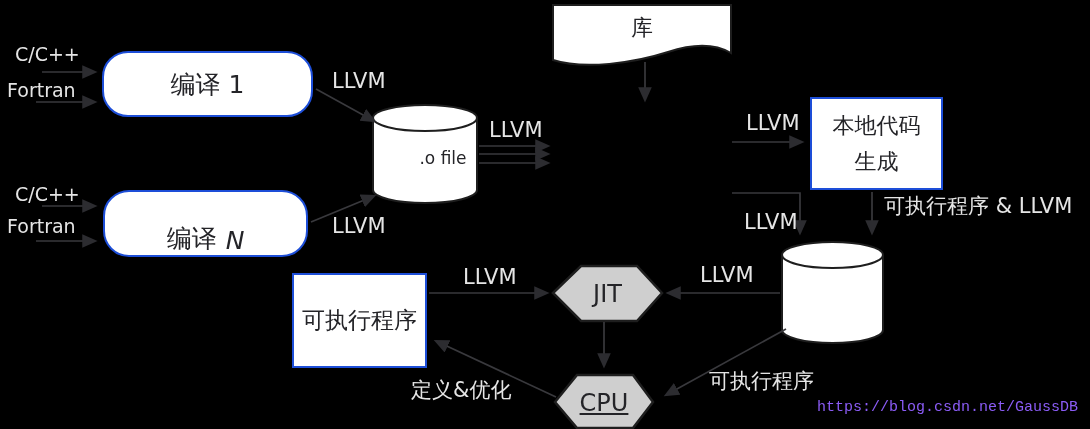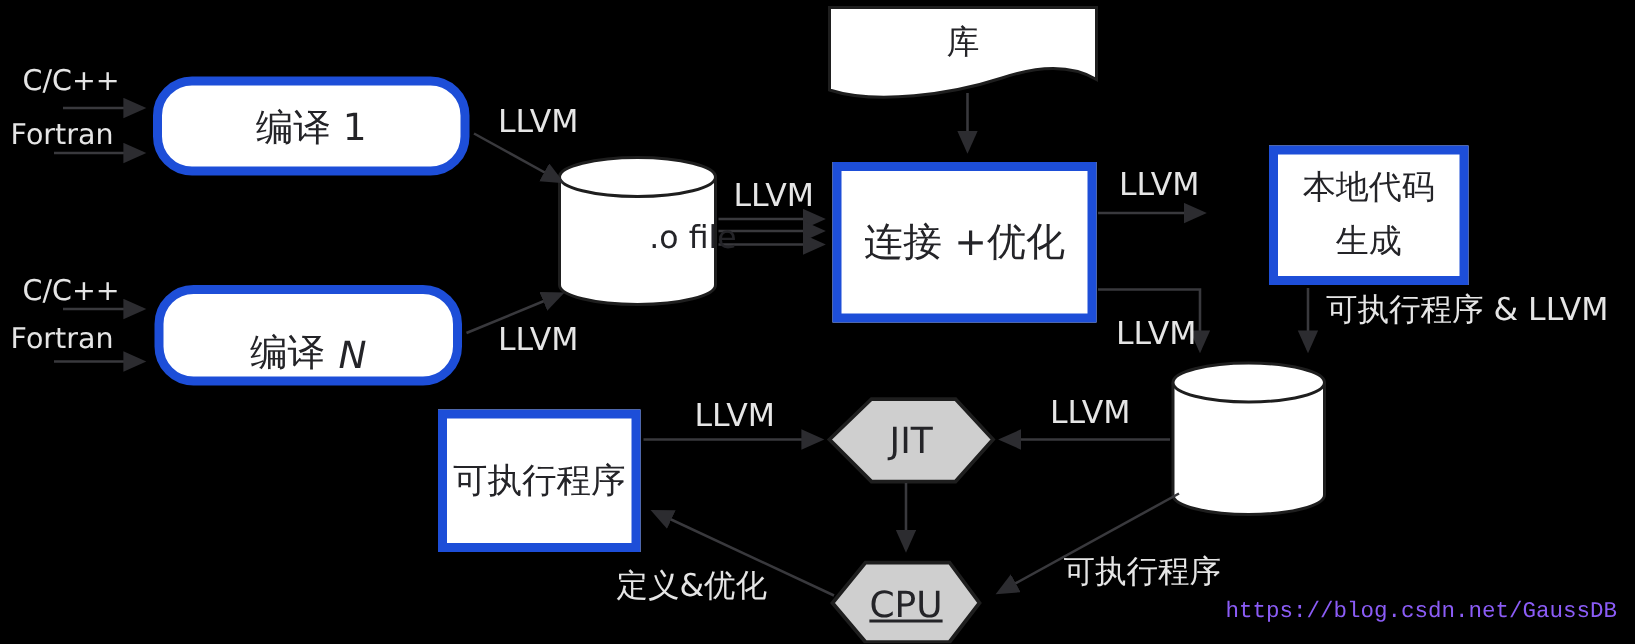--- a/index.html
+++ b/index.html
@@ -7,21 +7,21 @@
     position:relative;
     width:1090px;height:429px;
     background:#000;
     overflow:hidden;
     font-family:"DejaVu Sans", sans-serif;
   }
   #wires{position:absolute;left:0;top:0;}
   .node{
     position:absolute;
     background:#ffffff;
-    border:6px solid #1d4ed8;
+    border:2px solid #1d4ed8;
     box-sizing:border-box;
     display:flex;align-items:center;justify-content:center;
     color:#242428;
     text-align:center;
   }
   .rounded{border-radius:26px;}
   .node-label{position:absolute;display:flex;align-items:center;justify-content:center;
     color:#242428;text-align:center;pointer-events:none;}
   .edge-label{
     position:absolute;
@@ -91,36 +91,33 @@
 
   <div class="node rounded" style="left:102px;top:51px;width:211px;height:66px;font-size:25px;">
     <span>编译 1</span>
   </div>
 
   <div class="node rounded" style="left:103px;top:190px;width:205px;height:67px;font-size:25px;align-items:flex-end;">
     <span>编译</span>
       <span class="italic-n">N</span>
   </div>
 
-  <div class="node" style="left:555px;top:108px;width:176px;height:107px;font-size:26px;">
-    <span>连接 +优化</span>
-  </div>
 
-  <div class="node two-line" style="left:810px;top:97px;width:133px;height:93px;font-size:22px;margin-left:36px;">
+  <div class="node two-line" style="left:810px;top:97px;width:133px;height:93px;font-size:22px;">
     <span>本地代码</span>
     <span>生成</span>
   </div>
 
   <div class="node" style="left:292px;top:273px;width:135px;height:95px;font-size:23px;">
     <span>可执行程序</span>
   </div>
 
   <div class="node-label" style="left:553px;top:12px;width:178px;height:32px;font-size:22px;">库</div>
 
-  <div class="node-label" style="left:374px;top:142px;width:104px;height:32px;font-size:21px;padding-left:36px;">.o file</div>
+  <div class="node-label" style="left:355px;top:142px;width:104px;height:32px;font-size:17px;padding-left:36px;">.o file</div>
 
   <div class="node-label" style="left:553px;top:279px;width:109px;height:30px;font-size:24px;">JIT</div>
 
   <div class="node-label" style="left:555px;top:388px;width:98px;height:30px;font-size:24px;text-decoration:underline;">CPU</div>
 
   <div class="edge-label small-label" style="left:15px;top:44px;">C/C++</div>
   <div class="edge-label small-label" style="left:7px;top:80px;">Fortran</div>
   <div class="edge-label small-label" style="left:15px;top:184px;">C/C++</div>
   <div class="edge-label small-label" style="left:7px;top:216px;">Fortran</div>
 

